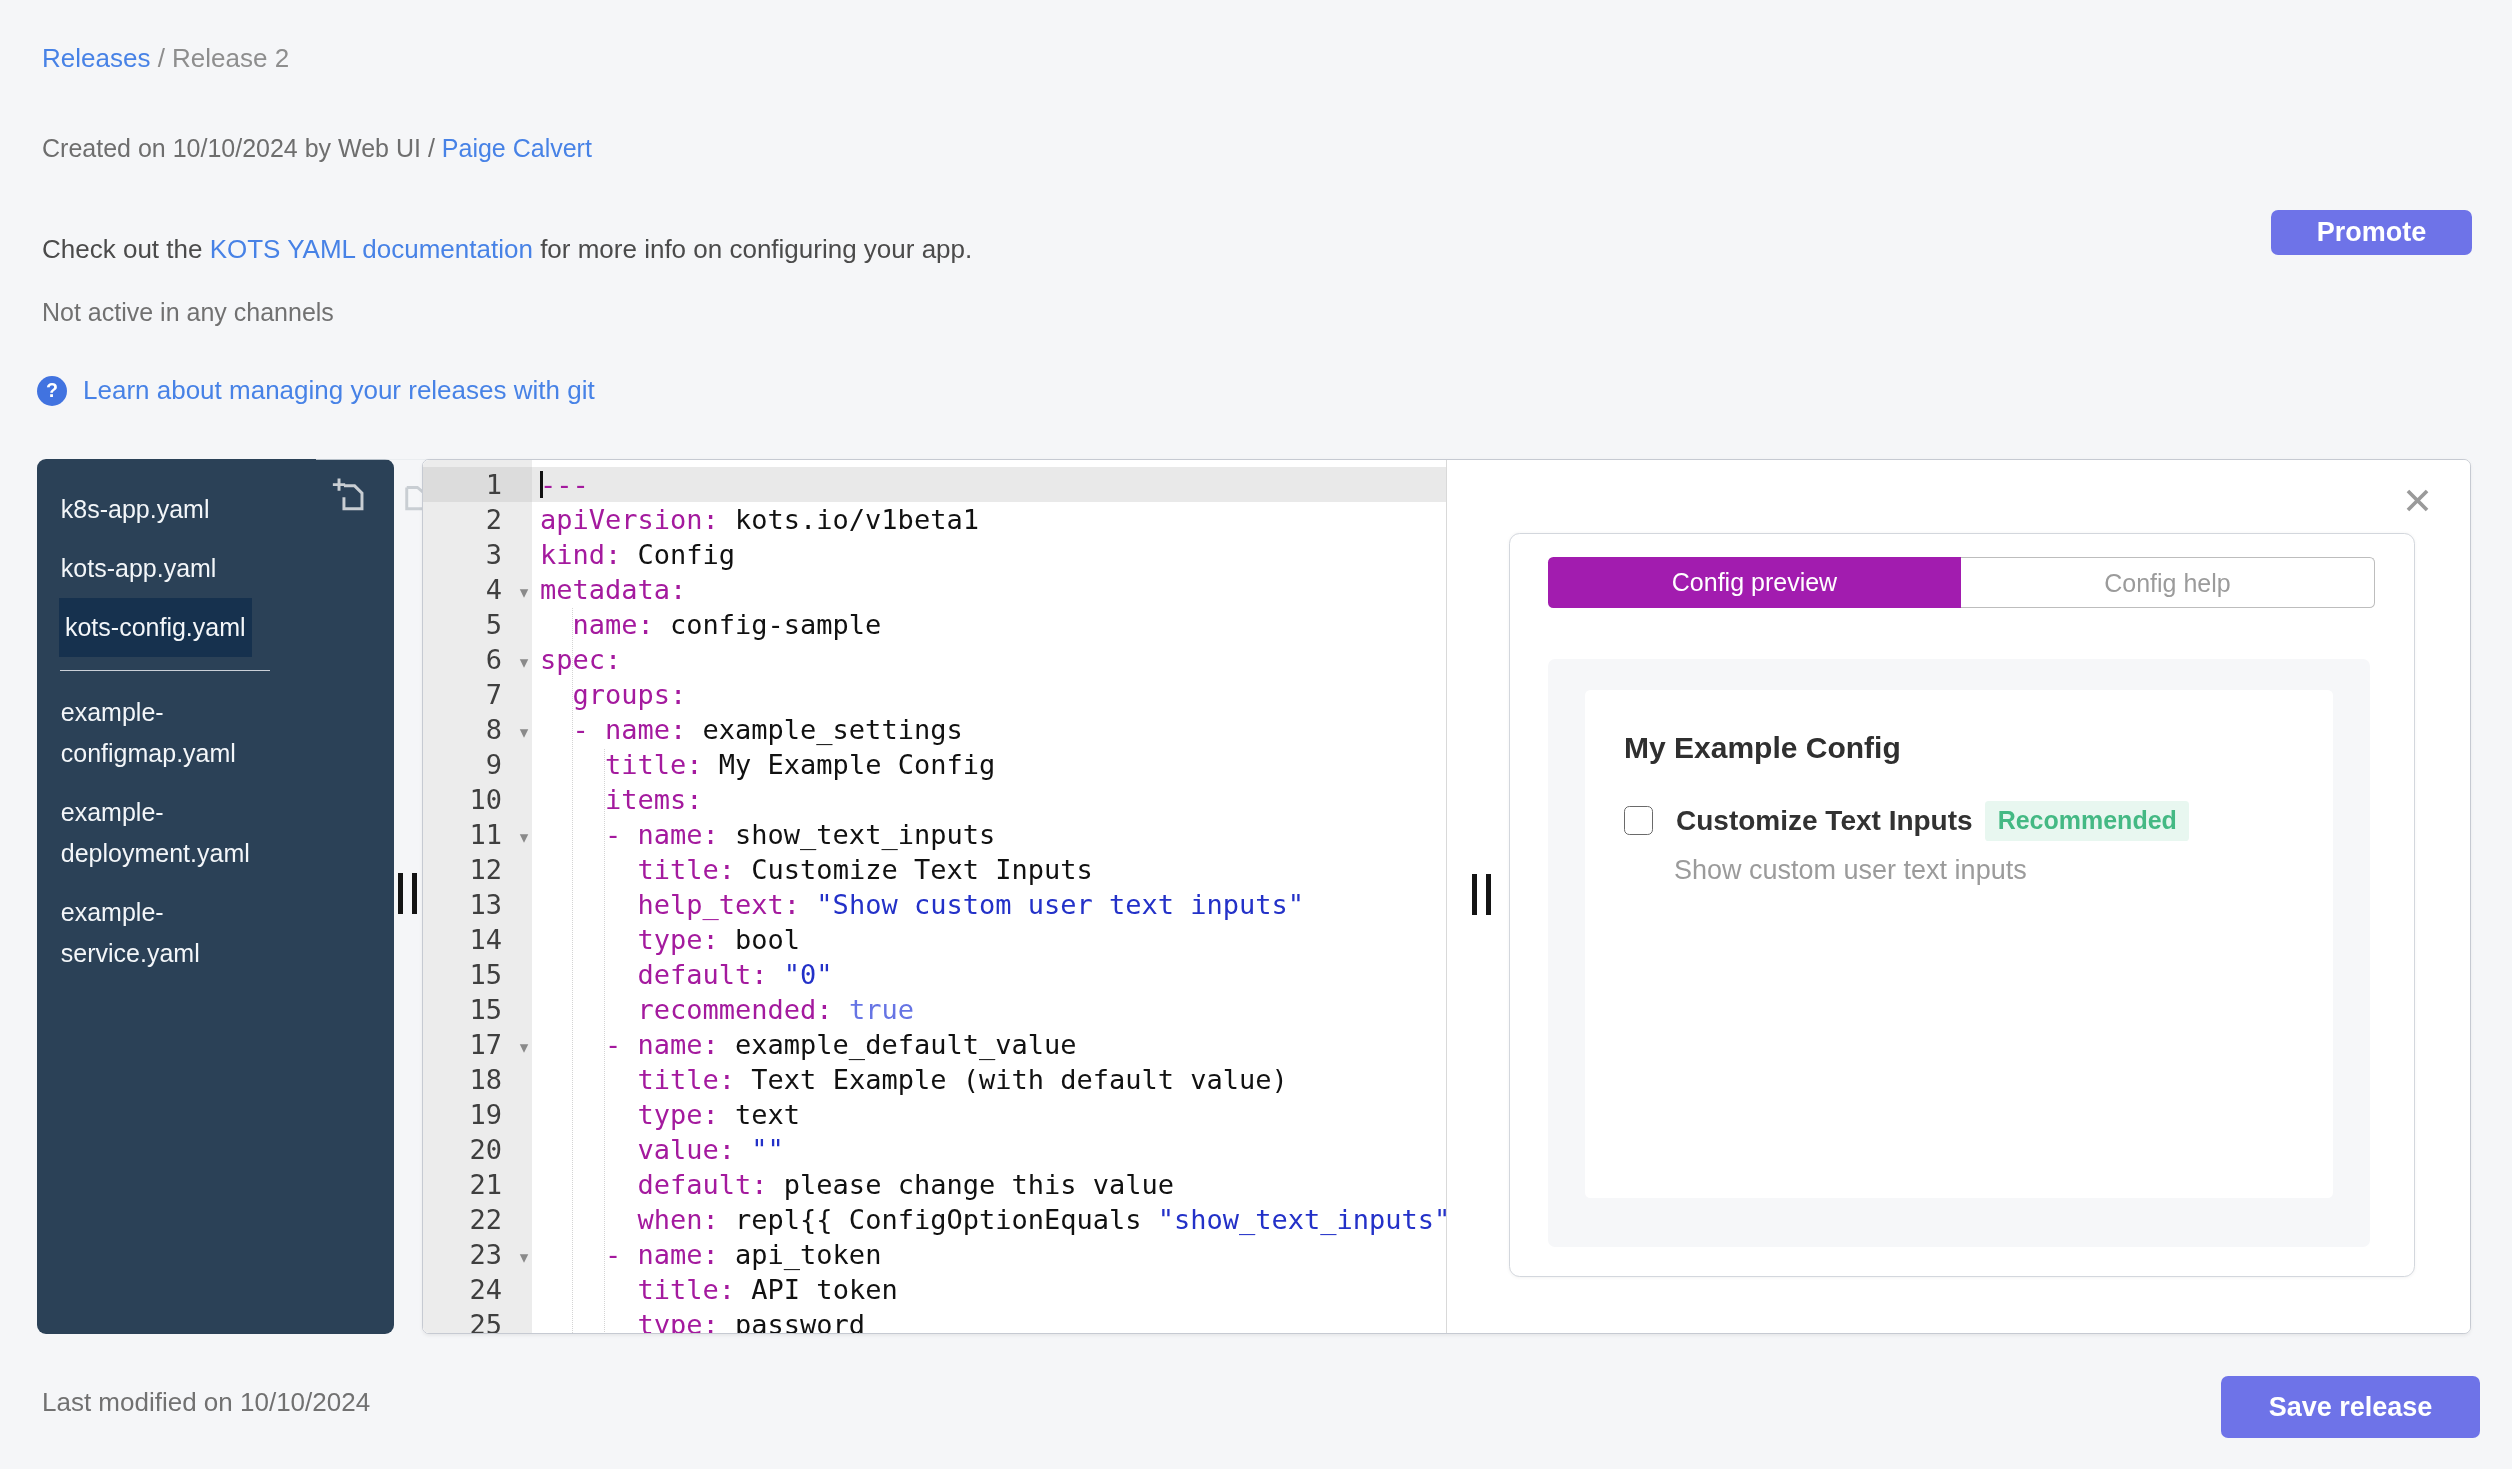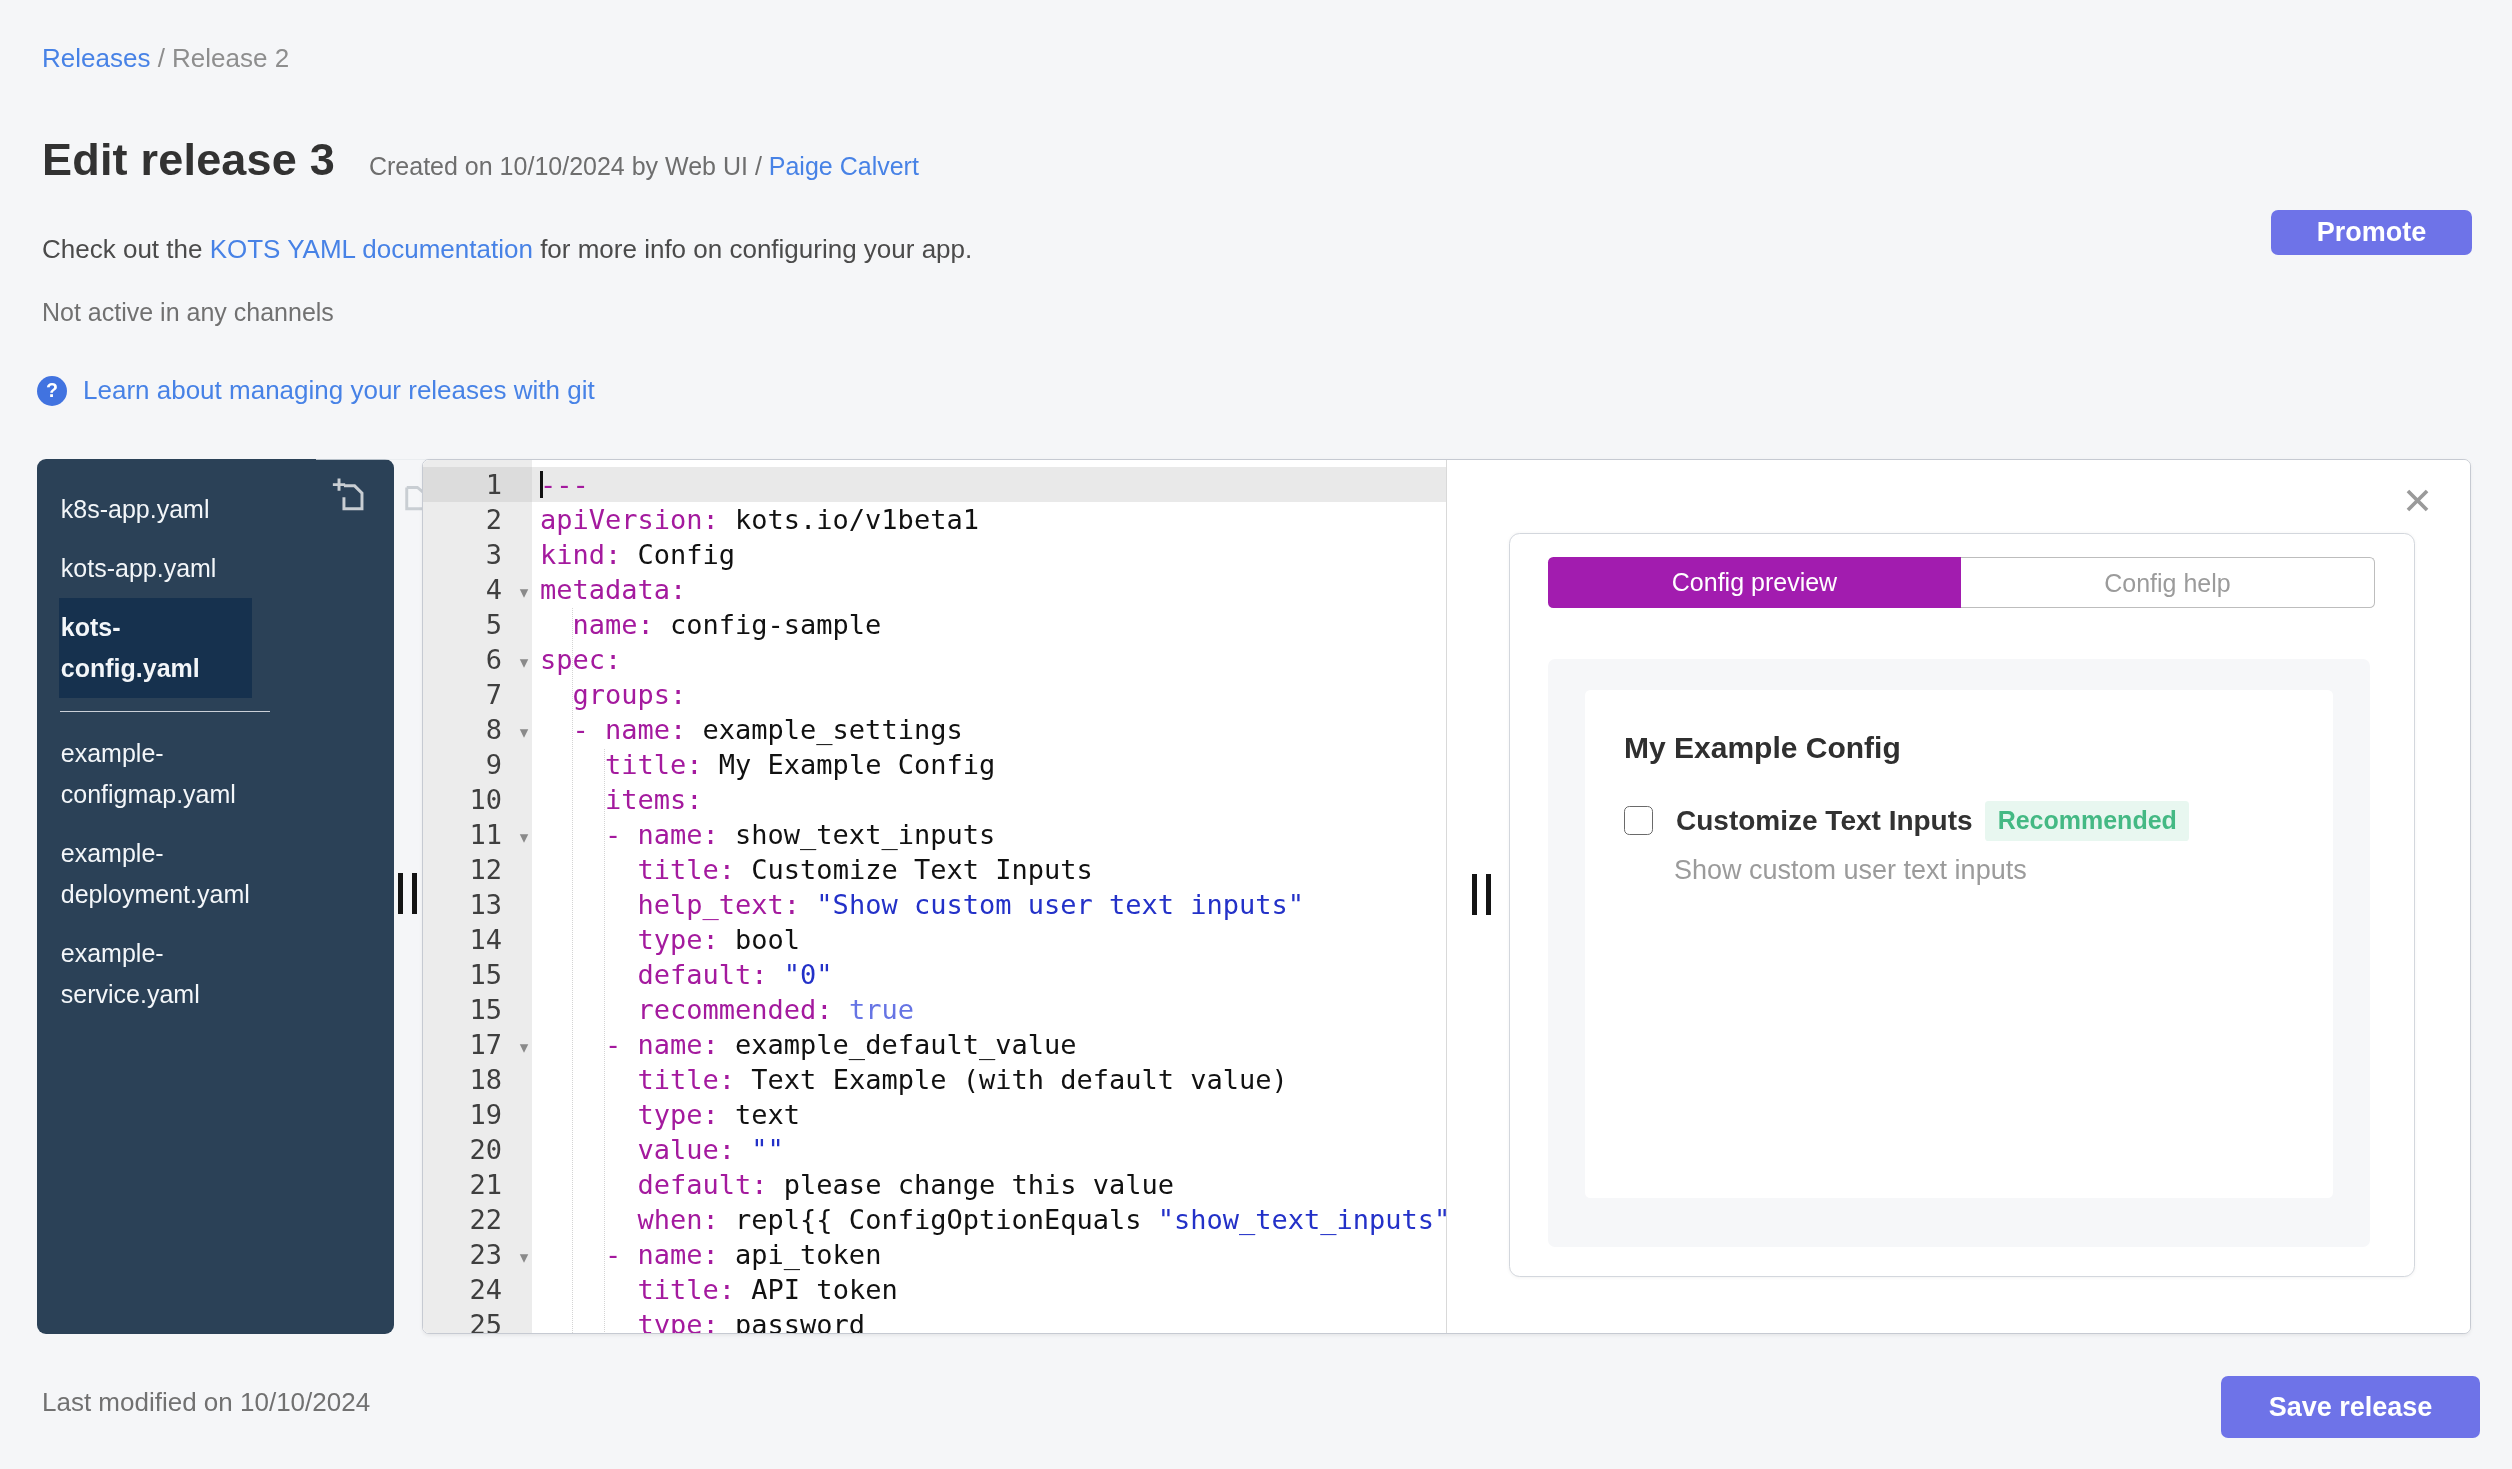--- a/index.html
+++ b/index.html
@@ -22,21 +22,21 @@
     display:flex;align-items:center;justify-content:center;flex:none;}
   .btn{position:absolute;background:var(--accent,#6e73e8);color:#fff;font-weight:700;border:none;border-radius:7.1px;
     display:flex;align-items:center;justify-content:center;cursor:pointer;font-family:inherit;}
   .btn-promote{right:40px;top:210px;width:201px;height:45px;font-size:27px;}
   .btn-save{right:32px;top:1376px;width:259px;height:62px;font-size:27px;}
   
   .sidebar{position:absolute;left:37px;top:459px;width:357px;height:875px;background:var(--sidebar-bg,#2b4157);
     border-radius:9px;display:flex;flex-direction:row;box-sizing:border-box;}
   .files{list-style:none;margin:21.4px 0 0;padding:0;flex:1;}
   .file{font-size:25px;line-height:41px;color:#f3f6f9;margin:0 41px 0 22px;padding:9px 1.8px;cursor:pointer;max-width:300px;}
-  .file.selected{background:var(--sidebar-selected,#16314e);font-weight:700;}
+  .file.selected{background:var(--sidebar-selected,#16314e);font-weight:400;text-align:center;}
   .side-divider{border:none;border-top:0.9px solid rgba(230,234,238,.85);margin:12.5px 23px;}
   .side-footer{margin:0 23px;border-top:0.9px solid rgba(230,234,238,.75);padding:16px 0 18px 14.3px;display:flex;gap:30px;}
   .side-footer .icon-btn{cursor:pointer;display:inline-flex;}
   
   .main{position:absolute;left:422px;top:459px;width:2049px;height:875px;background:#fff;
     border:0.9px solid #c6cad2;border-radius:7.1px;box-sizing:border-box;display:flex;
     box-shadow:0 1.8px 3.6px rgba(0,0,0,.06);overflow:hidden;}
   
   .editor{width:1023px;flex:none;border-right:0.9px solid #d9d9d9;overflow:hidden;position:relative;background:#fff;
     font-family:"DejaVu Sans Mono",monospace;font-size:27px;}
@@ -84,21 +84,20 @@
   .lastmod{position:absolute;left:42px;top:1387px;font-size:26px;color:#717171;}
 </style>
 </head>
 <body>
 
 <div class="breadcrumb">
   <a class="link">Releases</a><span class="crumb-sep"> / </span><span class="crumb-cur">Release 2</span>
 </div>
 
 <div class="titlerow">
-  <h1>Edit release 3</h1>
   <div class="subtitle"><span>Created on 10/10/2024 by Web UI / </span><a class="link">Paige Calvert</a></div>
 </div>
 
 <div class="docsline"><span>Check out the </span><a class="link">KOTS YAML documentation</a><span> for more info on configuring your app.</span></div>
 
 <div class="statusline">Not active in any channels</div>
 
 <div class="gitrow">
   <span class="qcircle">?</span>
   <a class="link">Learn about managing your releases with git</a>

